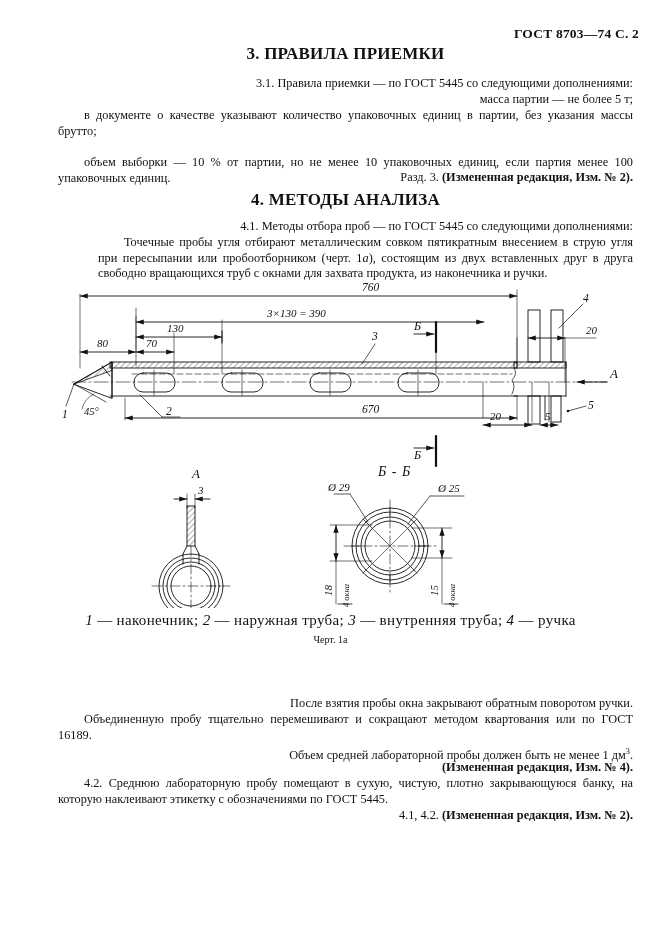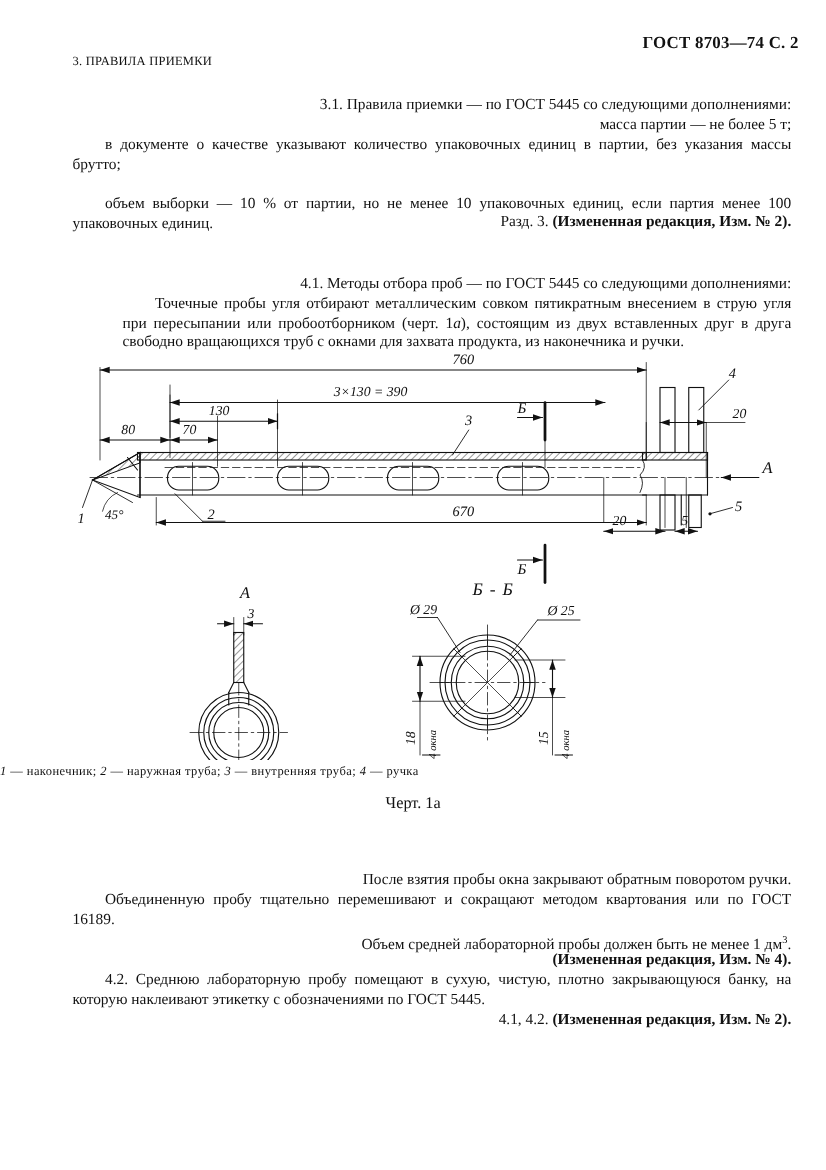--- a/index.html
+++ b/index.html
@@ -33,22 +33,23 @@
   }
 
   
   .content {
     position: absolute;
     left: 58px;
     right: 28px;
     top: 0;
   }
   .sec-title {
-    font-weight: normal;
-    font-size: 10px;
+    text-align: center;
+    font-weight: bold;
+    font-size: 17px;
     letter-spacing: 0.2px;
   }
   p.para {
     margin: 0;
     font-size: 12.3px;
     line-height: 15.6px;
     text-align: justify;
     text-justify: inter-word;
     text-indent: 26px;
   }
@@ -68,30 +69,31 @@
     top: 278px;
     width: 560px;
     height: 330px;
   }
   .figure svg { display: block; }
 
   .fig-caption-parts {
     position: absolute;
     left: 0; right: 0;
     top: 612px;
-    font-size: 10px;
+    text-align: center;
+    font-size: 15px;
     letter-spacing: 0.35px;
   }
   .fig-caption-parts .num { font-style: italic; }
   .fig-caption-num {
     position: absolute;
     left: 0; right: 0;
     top: 634px;
     text-align: center;
-    font-size: 13px;
+    font-size: 10px;
   }
 </style>
 </head>
 <body>
 
 <div class="page">
 
   <div class="header">ГОСТ 8703—74 С. 2</div>
 
   <div class="content" style="top:44px;">
@@ -107,20 +109,23 @@
   <div class="content" style="top:108px;">
     <p class="para">в документе о качестве указывают количество упаковочных единиц в партии, без указания массы брутто;</p>
   </div>
   <div class="content" style="top:139px;margin-top:16px;">
     <p class="para">объем выборки — 10 % от партии, но не менее 10 упаковочных единиц, если партия менее 100 упаковочных единиц.</p>
   </div>
   <div class="content" style="top:170px;">
     <p class="para nojust"><span>Разд. 3. </span><span class="b">(Измененная редакция, Изм. № 2).</span></p>
   </div>
 
+  <div class="content" style="top:190px;">
+    <div class="sec-title">4.  МЕТОДЫ АНАЛИЗА</div>
+  </div>
 
   <div class="content" style="top:219px;">
     <p class="para nojust">4.1.  Методы отбора проб — по ГОСТ 5445 со следующими дополнениями:</p>
   </div>
   <div class="content" style="top:235px;margin-left:40px;">
     <p class="para"><span>Точечные пробы угля отбирают металлическим совком пятикратным внесением в струю угля при пересыпании или пробоотборником (черт. 1</span><span class="it">а</span><span>), состоящим из двух вставленных друг в друга свободно вращающихся труб с окнами для захвата продукта, из наконечника и ручки.</span></p>
   </div>
 
   <div class="figure">
     <svg width="560" height="330" viewBox="0 0 560 330" xmlns="http://www.w3.org/2000/svg" stroke="#111" fill="none" stroke-width="0.9" stroke-linecap="round">

